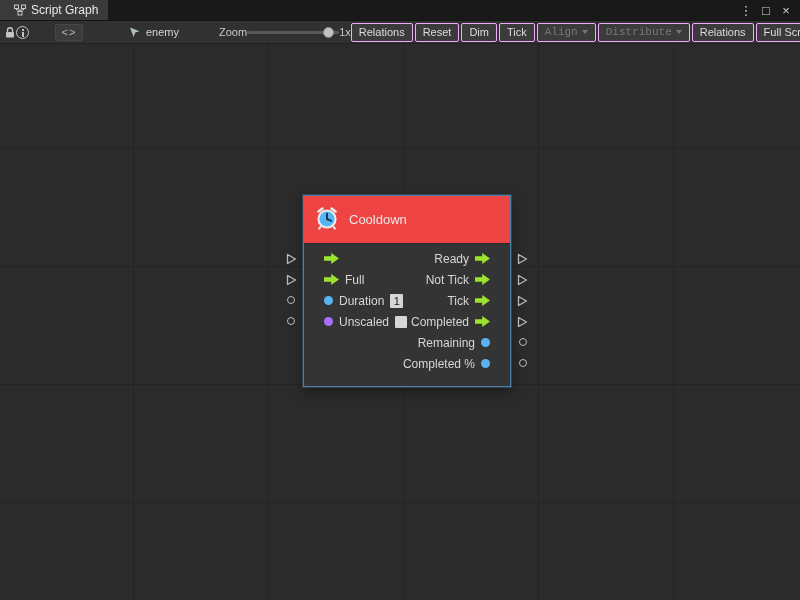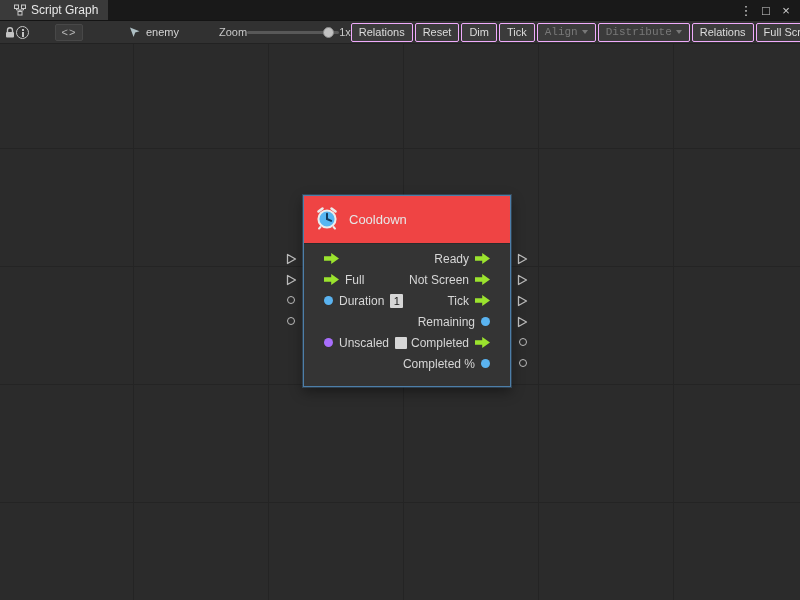--- a/index.html
+++ b/index.html
@@ -173,21 +173,21 @@
         <div class="prow">
           <span class="pgroup">
             <span class="flow-arrow">
                 <svg width="15" height="11" viewBox="0 0 15 11">
                   <path d="M0 3.2 h7.2 V0 L15 5.5 L7.2 11 V7.8 H0 Z" fill="#9be32e"></path>
                 </svg>
               </span>
             <span class="plabel">Full</span>
           </span>
           <span class="pgroup">
-            <span class="plabel">Not Screen</span>
+            <span class="plabel">Not Tick</span>
             <span class="flow-arrow">
                 <svg width="15" height="11" viewBox="0 0 15 11">
                   <path d="M0 3.2 h7.2 V0 L15 5.5 L7.2 11 V7.8 H0 Z" fill="#9be32e"></path>
                 </svg>
               </span>
           </span>
         </div>
 
         <div class="prow">
           <span class="pgroup">
@@ -199,46 +199,46 @@
             <span class="plabel">Tick</span>
             <span class="flow-arrow">
                 <svg width="15" height="11" viewBox="0 0 15 11">
                   <path d="M0 3.2 h7.2 V0 L15 5.5 L7.2 11 V7.8 H0 Z" fill="#9be32e"></path>
                 </svg>
               </span>
           </span>
         </div>
 
         <div class="prow">
-          <span class="pgroup"></span>
-          <span class="pgroup">
-            <span class="plabel">Remaining</span>
-            <span class="dot dot-blue"></span>
-          </span>
-        </div>
-
-        <div class="prow">
           <span class="pgroup">
             <span class="dot dot-purple"></span>
             <span class="plabel">Unscaled</span>
             <span class="checkbox"></span>
           </span>
           <span class="pgroup">
             <span class="plabel">Completed</span>
             <span class="flow-arrow">
                 <svg width="15" height="11" viewBox="0 0 15 11">
                   <path d="M0 3.2 h7.2 V0 L15 5.5 L7.2 11 V7.8 H0 Z" fill="#9be32e"></path>
                 </svg>
               </span>
           </span>
         </div>
 
         <div class="prow">
           <span class="pgroup"></span>
           <span class="pgroup">
+            <span class="plabel">Remaining</span>
+            <span class="dot dot-blue"></span>
+          </span>
+        </div>
+
+        <div class="prow">
+          <span class="pgroup"></span>
+          <span class="pgroup">
             <span class="plabel">Completed %</span>
             <span class="dot dot-blue"></span>
           </span>
         </div>
       </div>
 
       <span class="ext" style="left:-18px; top:57px;">
           <svg width="11" height="12" viewBox="0 0 11 12">
             <path d="M1.5 1.5 L9.5 6 L1.5 10.5 Z" fill="none" stroke="#b9b9b9" stroke-width="1.3" stroke-linejoin="round"></path>
           </svg>

